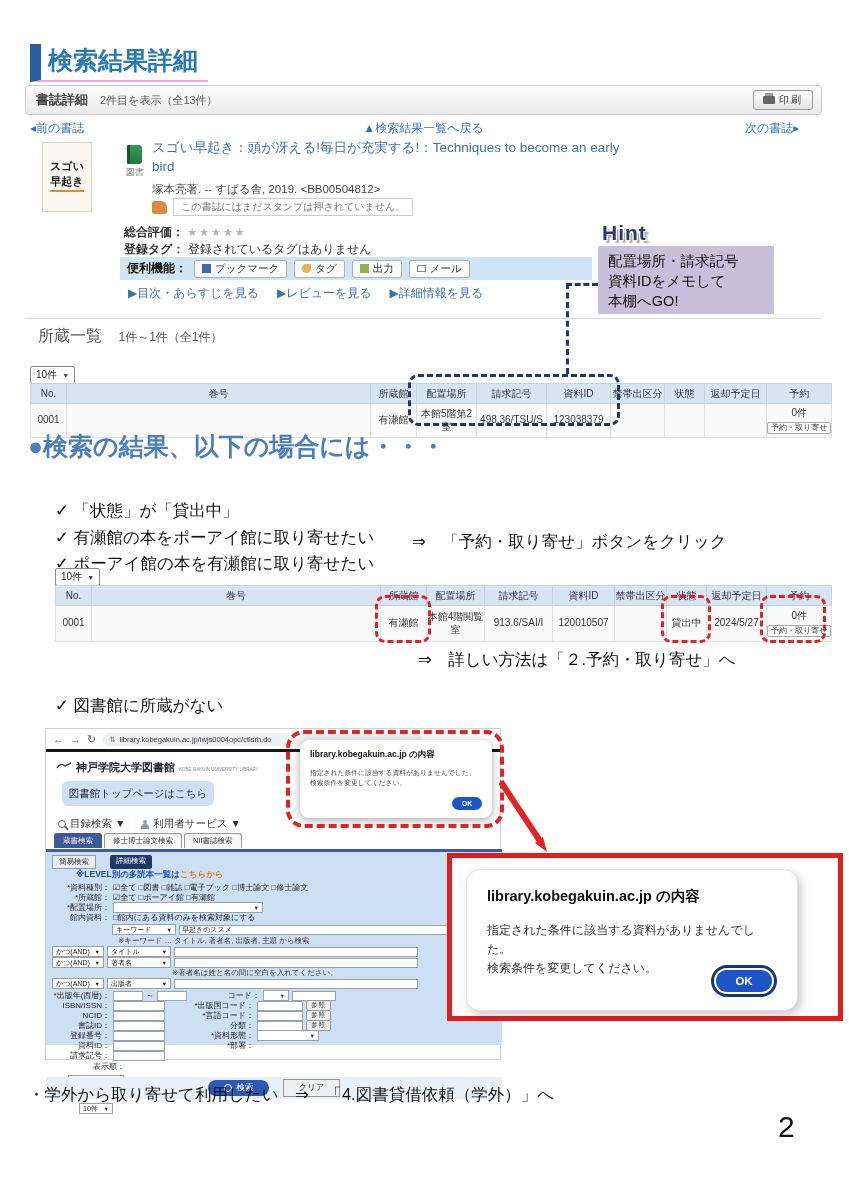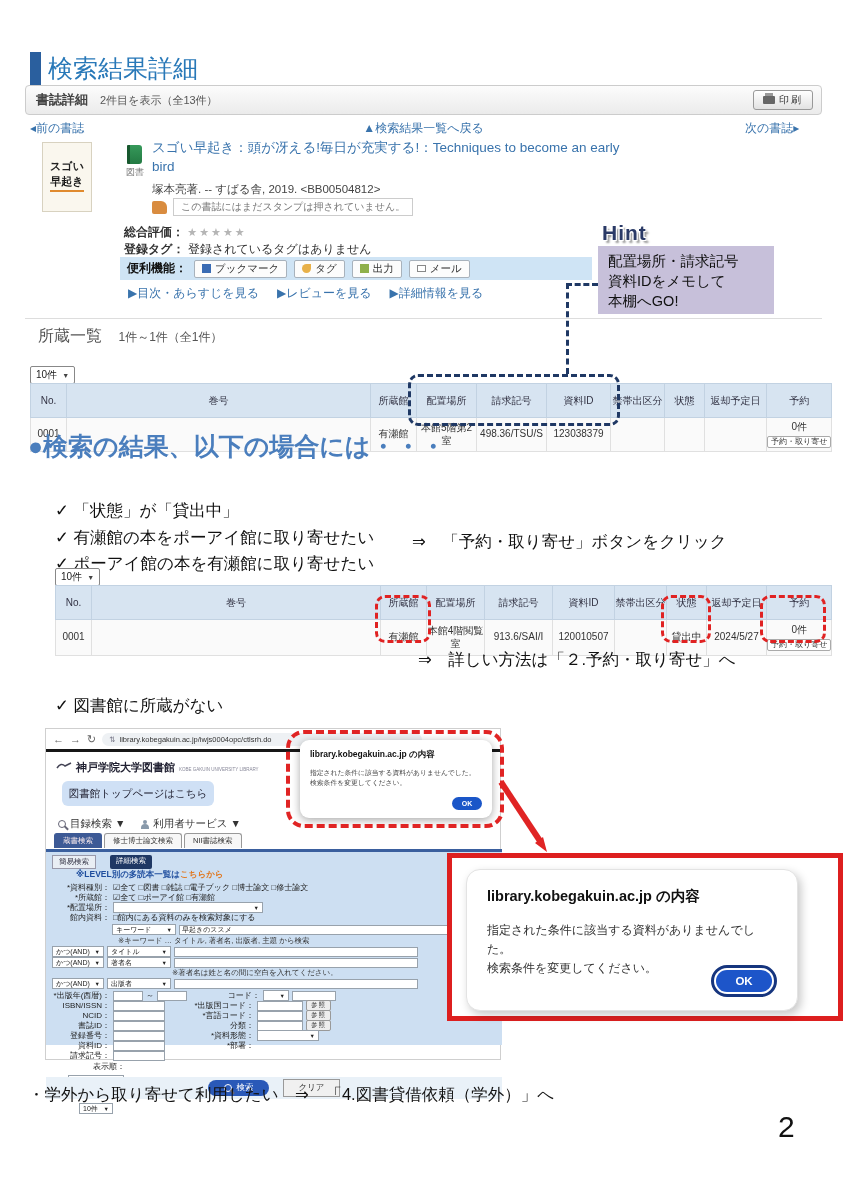--- a/index.html
+++ b/index.html
@@ -1,22 +1,22 @@
 <!DOCTYPE html>
 <html><head>
 <meta charset="utf-8">
 <style>
   * { margin:0; padding:0; box-sizing:border-box; }
   body { background:#888; font-family:"Liberation Sans","DejaVu Sans",sans-serif; }
   .page { position:relative; width:849px; height:1200px; background:#fff; margin:0 auto; overflow:hidden; color:#111; }
   .abs { position:absolute; }
 
   
-  .main-title { position:absolute; left:30px; top:52px; font-size:25px; font-weight:normal; color:#2878b8;
-    border-left:11px solid #2a5f9e; border-bottom:2px solid #0f172a; padding:0 10px 3px 7px; }
+  .main-title { position:absolute; left:30px; top:44px; font-size:25px; font-weight:bold; color:#2878b8;
+    border-left:11px solid #2a5f9e; border-bottom:2px solid #f9a8d4; padding:0 10px 3px 7px; }
 
   
   .opac-head { position:absolute; left:25px; top:85px; width:797px; height:30px; border:1px solid #ccc;
     border-radius:4px; background:linear-gradient(#fcfcfc,#ebebeb); display:flex; align-items:center; padding:0 10px; }
   .opac-head .t { font-size:13px; font-weight:bold; color:#444; }
   .opac-head .c { font-size:11px; color:#555; margin-left:12px; }
   .print-btn { position:absolute; right:8px; top:4px; display:flex; align-items:center; gap:4px;
     border:1px solid #999; border-radius:3px; background:linear-gradient(#fff,#e2e2e2); padding:2px 9px; font-size:10px; color:#333; letter-spacing:2px; }
   .print-ic { width:12px; height:8px; background:#666; border-radius:1px; position:relative; }
   .print-ic::before { content:""; position:absolute; left:2px; top:-3px; width:8px; height:3px; background:#999; }
@@ -55,21 +55,21 @@
   
   .divider { position:absolute; left:25px; top:318px; width:797px; border-top:1px solid #ddd; }
   .hold-title { position:absolute; left:38px; top:326px; font-size:16px; color:#555; }
   .hold-title .cnt { font-size:12px; margin-left:12px;text-align:right; }
   .hold-note { position:absolute; left:55px; top:352px; font-size:11px; color:#333; }
   .mini-select { position:absolute; display:inline-flex; align-items:center; gap:5px; border:1px solid #888;
     border-radius:2px; background:#fff; padding:1px 5px; font-size:10px; color:#222; }
   .mini-select .car { font-size:7px; color:#444; }
 
   .otbl { border-collapse:collapse; table-layout:fixed; font-size:10px; }
-  .otbl th { background:#d7e4f1; border:1px solid #c2d2e2; font-weight:normal; color:#334; height:34px; padding:0; }
+  .otbl th { background:#d7e4f1; border:1px solid #c2d2e2; font-weight:normal; color:#334; height:20px; padding:0; }
   .otbl td { border:1px solid #e0e0e0; background:#fafafa; text-align:center; padding:0; color:#333; line-height:1.25; }
   .t1 td { height:34px; } .t2 td { height:36px; }
   .c-link { color:#3973ac; }
   .rsv-btn { display:block; margin:2px auto 0; border:1px solid #aaa; background:#fff; border-radius:2px;
     font-size:8px; padding:0 3px; color:#333; width:max-content; }
   .navy-dash { position:absolute; left:408px; top:374px; width:212px; height:52px; border:3px dashed #1f3864; border-radius:10px; z-index:3; }
   .red-dash-cell { position:absolute; border:3px dashed #e02222; border-radius:10px; z-index:3; }
 
   
   .sec-head { position:absolute; left:28px; top:430px; font-size:25px; font-weight:bold; color:#4a7ebd; }

